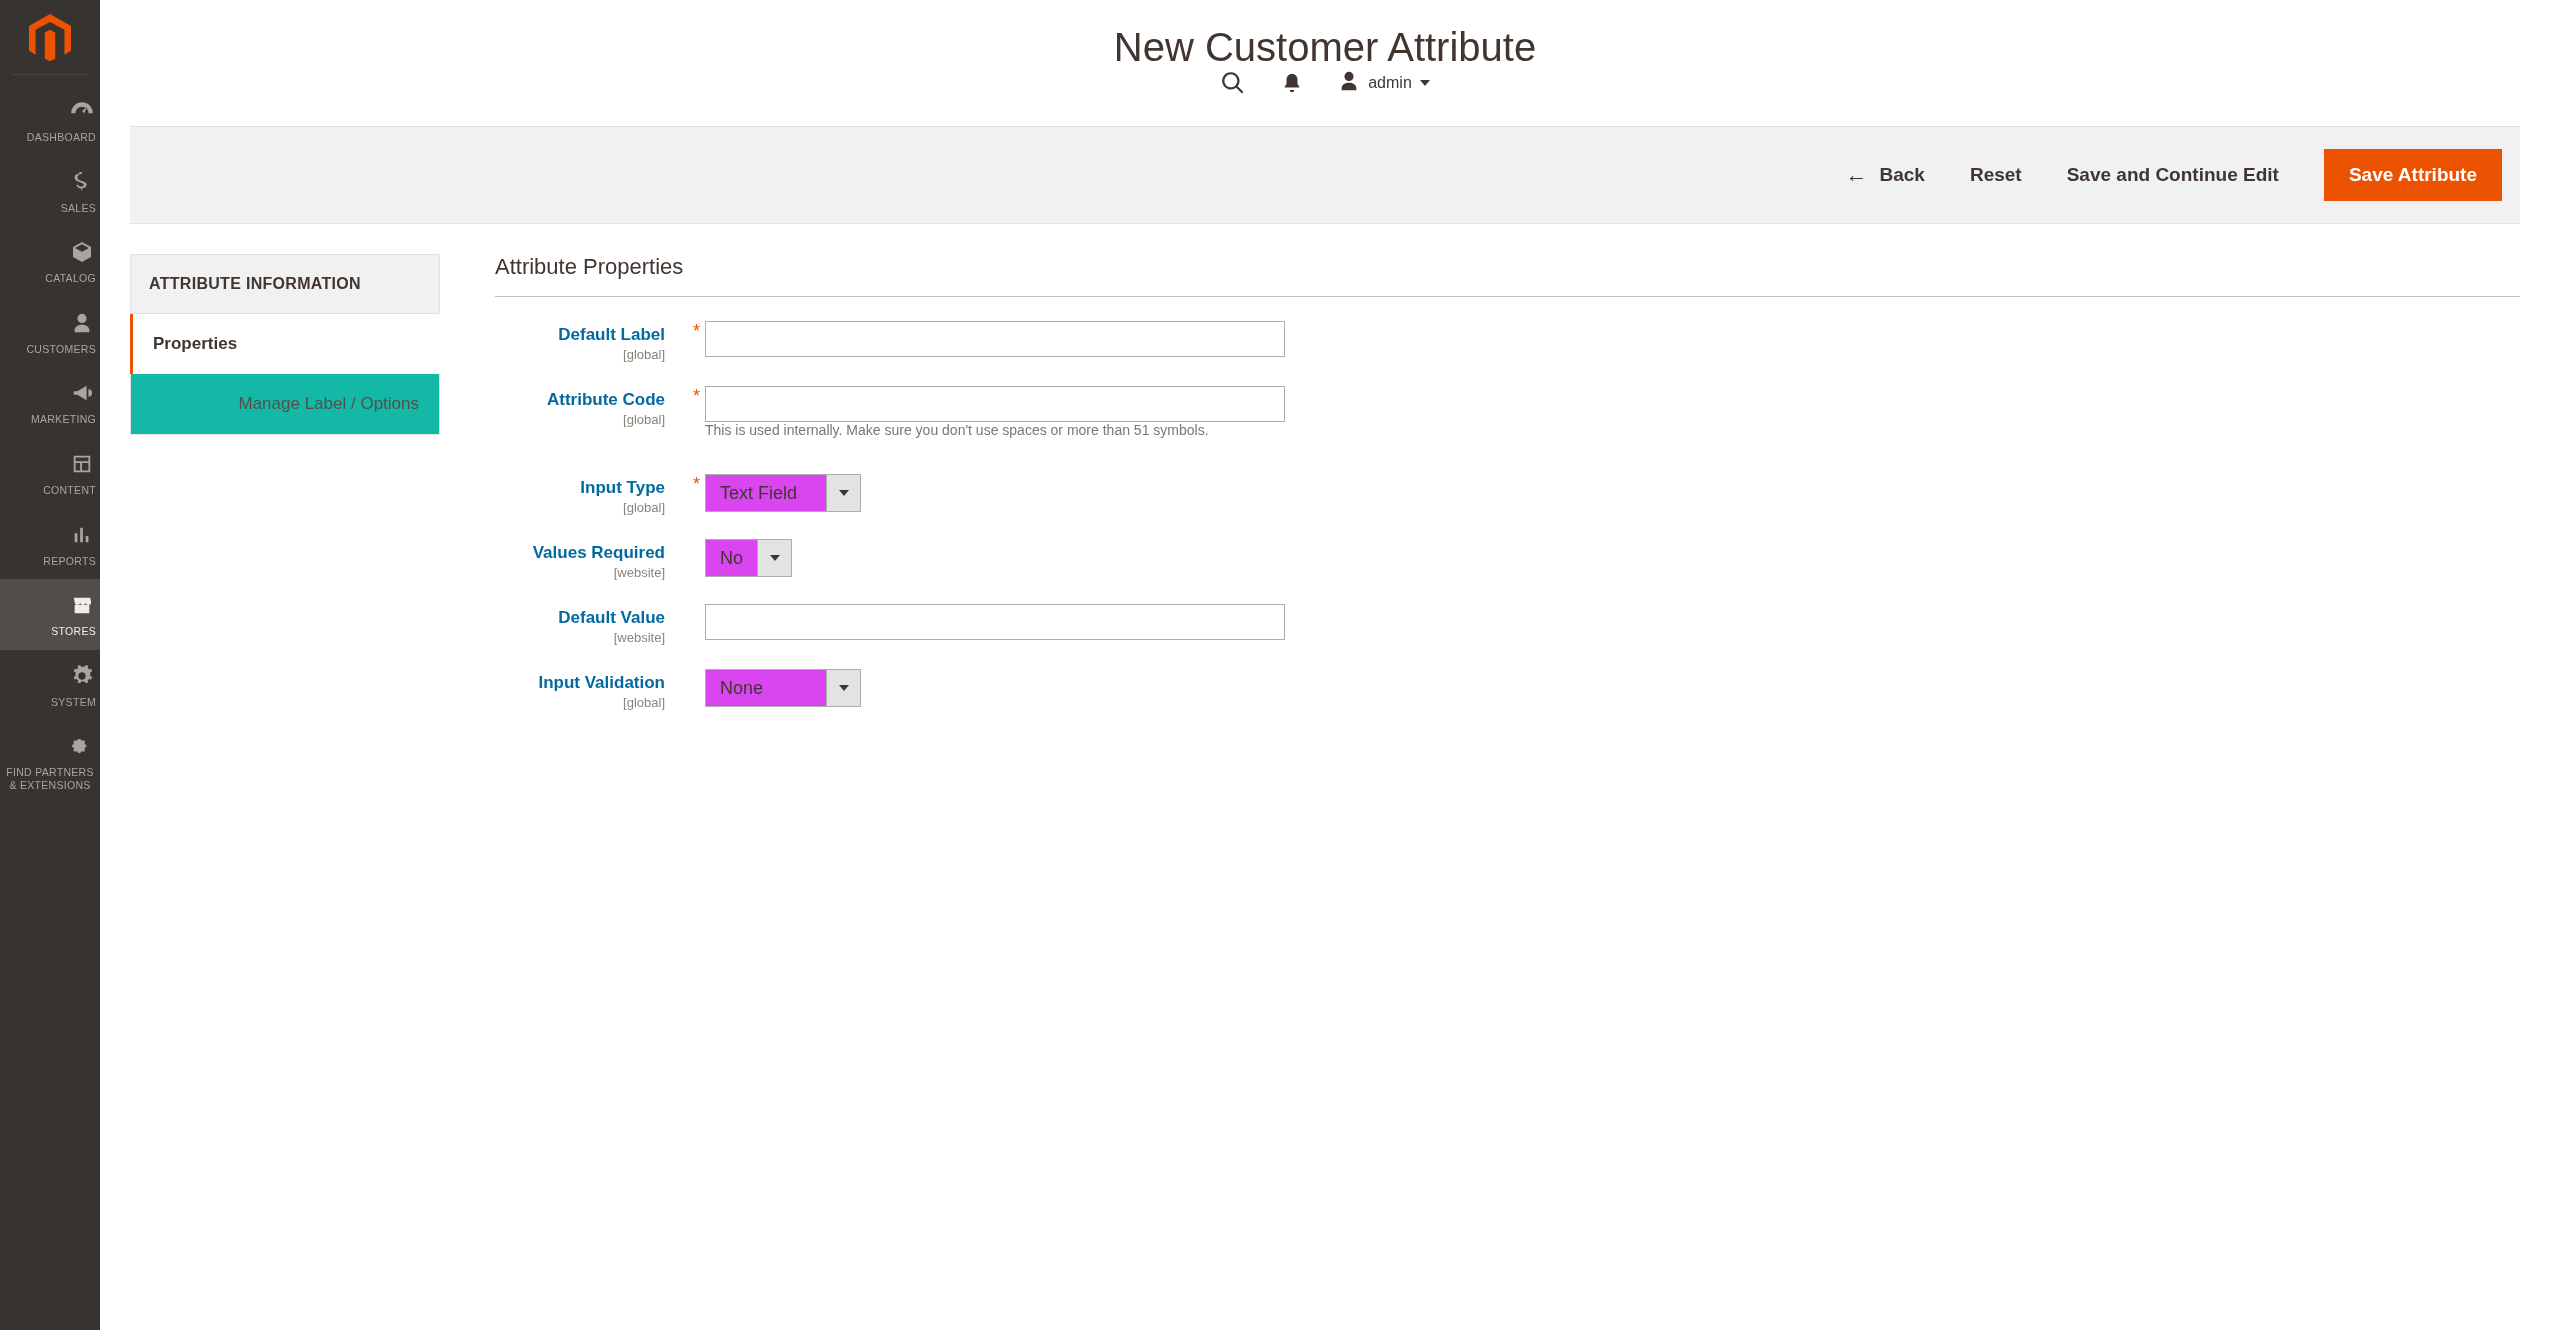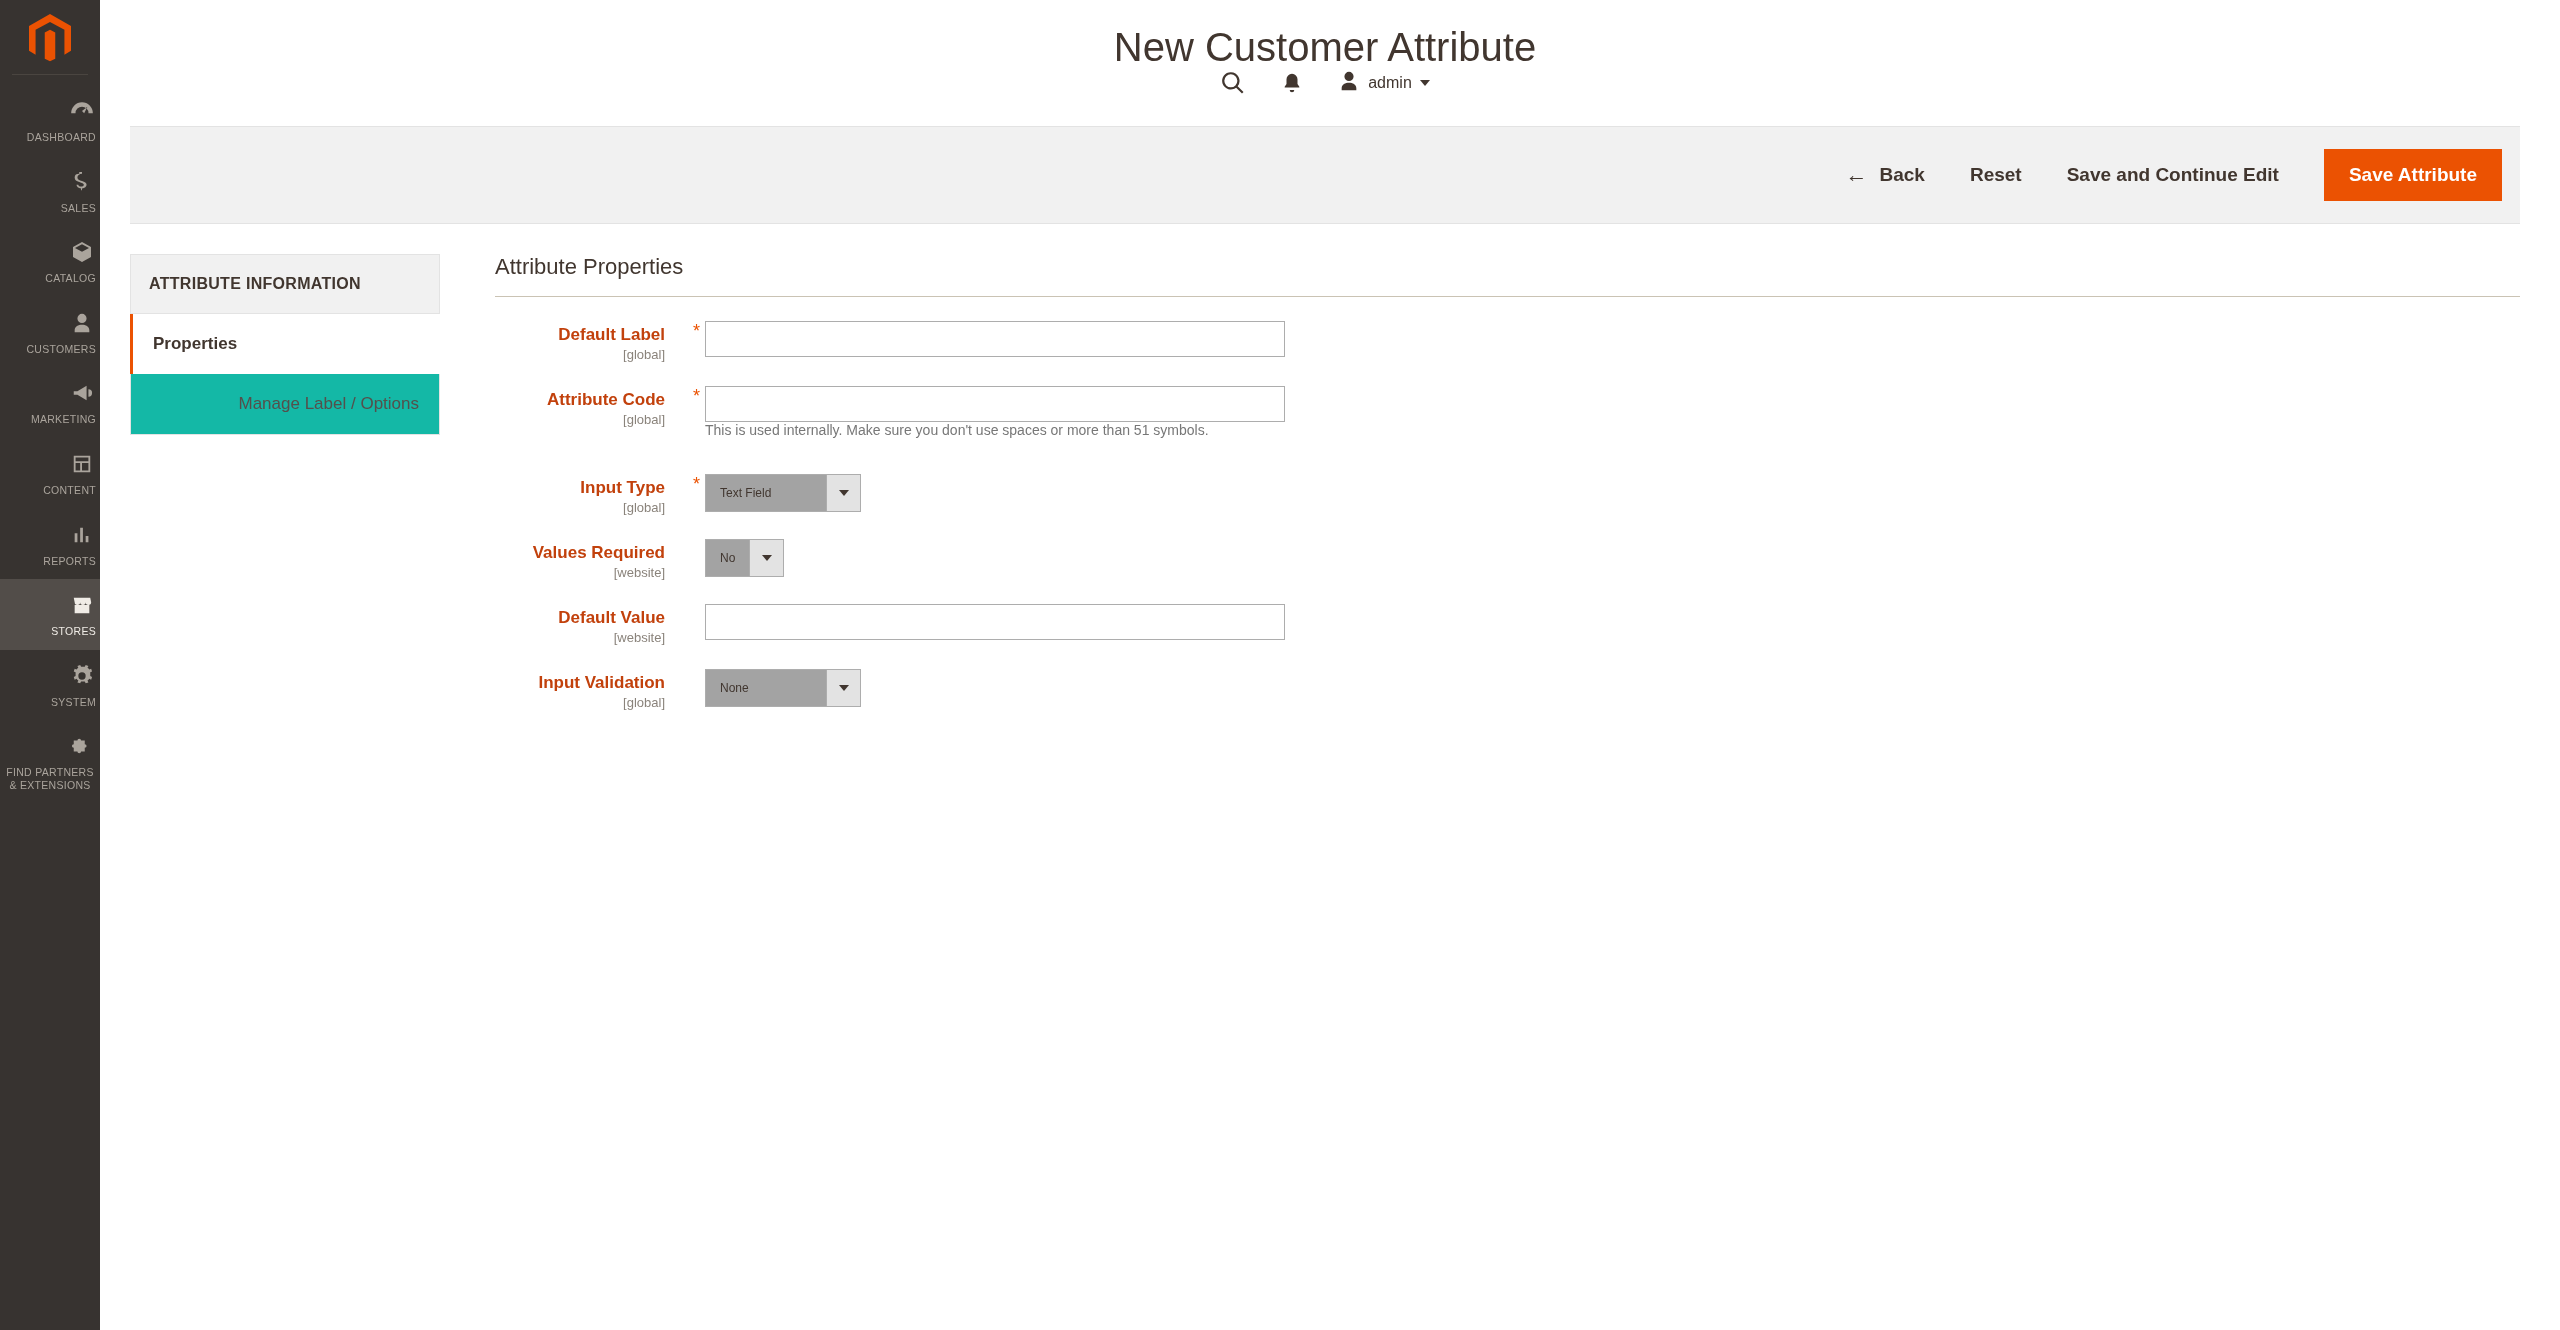--- a/index.html
+++ b/index.html
@@ -175,21 +175,21 @@
 .field-label-col {
   width: 188px;
   text-align: right;
   padding-right: 18px;
   padding-top: 4px;
   flex-shrink: 0;
 }
 .field-label {
   font-size: 17px;
   font-weight: 600;
-  color: #c2410c;
+  color: #0369a1;
   margin-top: 17px;
 }
 .field-scope {
   display: block;
   font-size: 13px;
   color: #8a837b;
   font-weight: 400;
   margin-top: 2px;
 }
 .field-req {
@@ -219,22 +219,22 @@
 }
 .select-wrap {
   display: inline-flex;
   border: 1px solid #adadad;
   height: 38px;
 }
 .select-value {
   padding: 0 14px;
   display: flex;
   align-items: center;
-  font-size: 12px;
-  background: #a3a3a3;
+  font-size: 18px;
+  background: #d946ef;
   min-width: 120px;
 }
 .select-value.narrow { min-width: 30px; }
 .select-btn {
   width: 34px;
   background: #e3e3e3;
   border-left: 1px solid #adadad;
   display: flex;
   align-items: center;
   justify-content: center;

